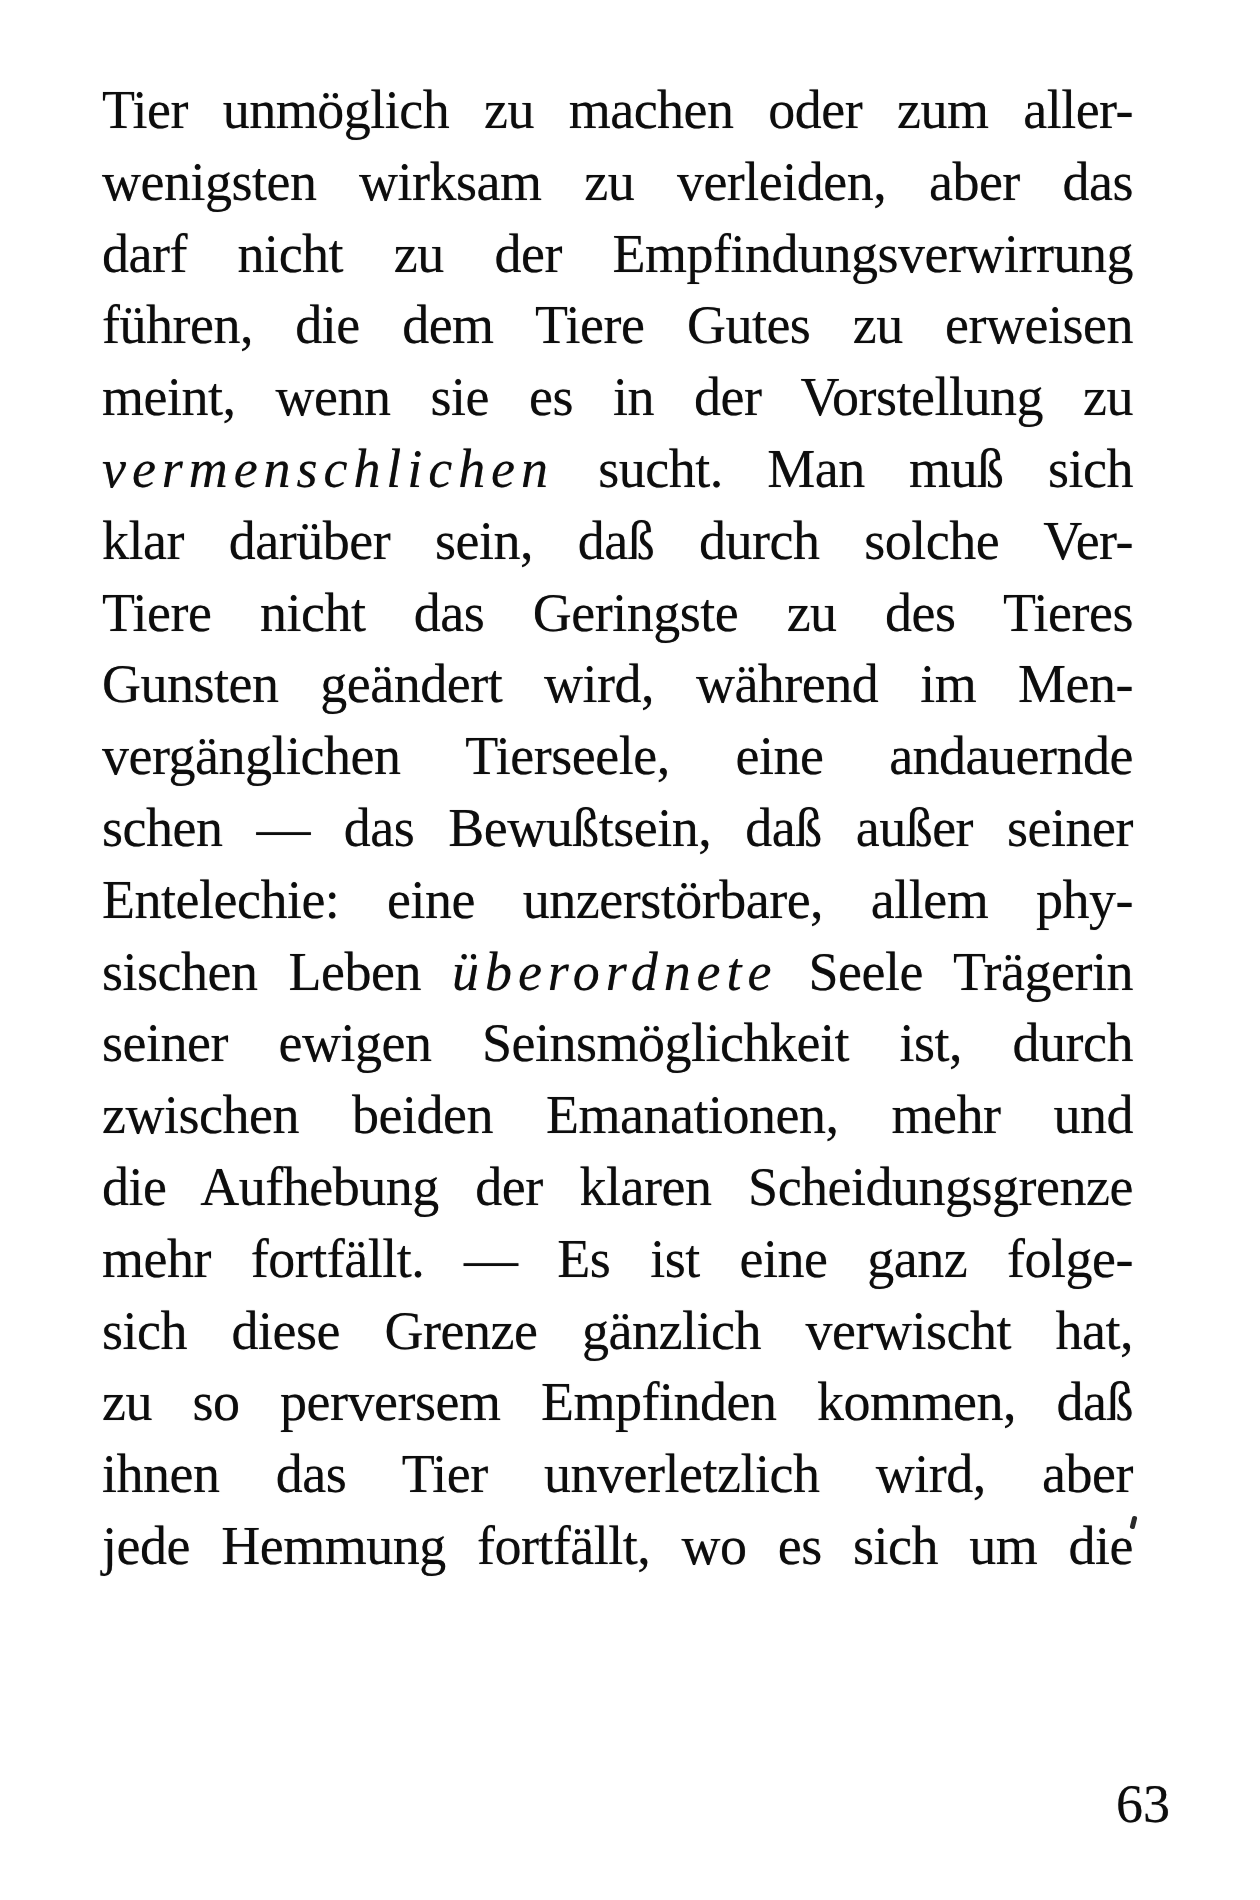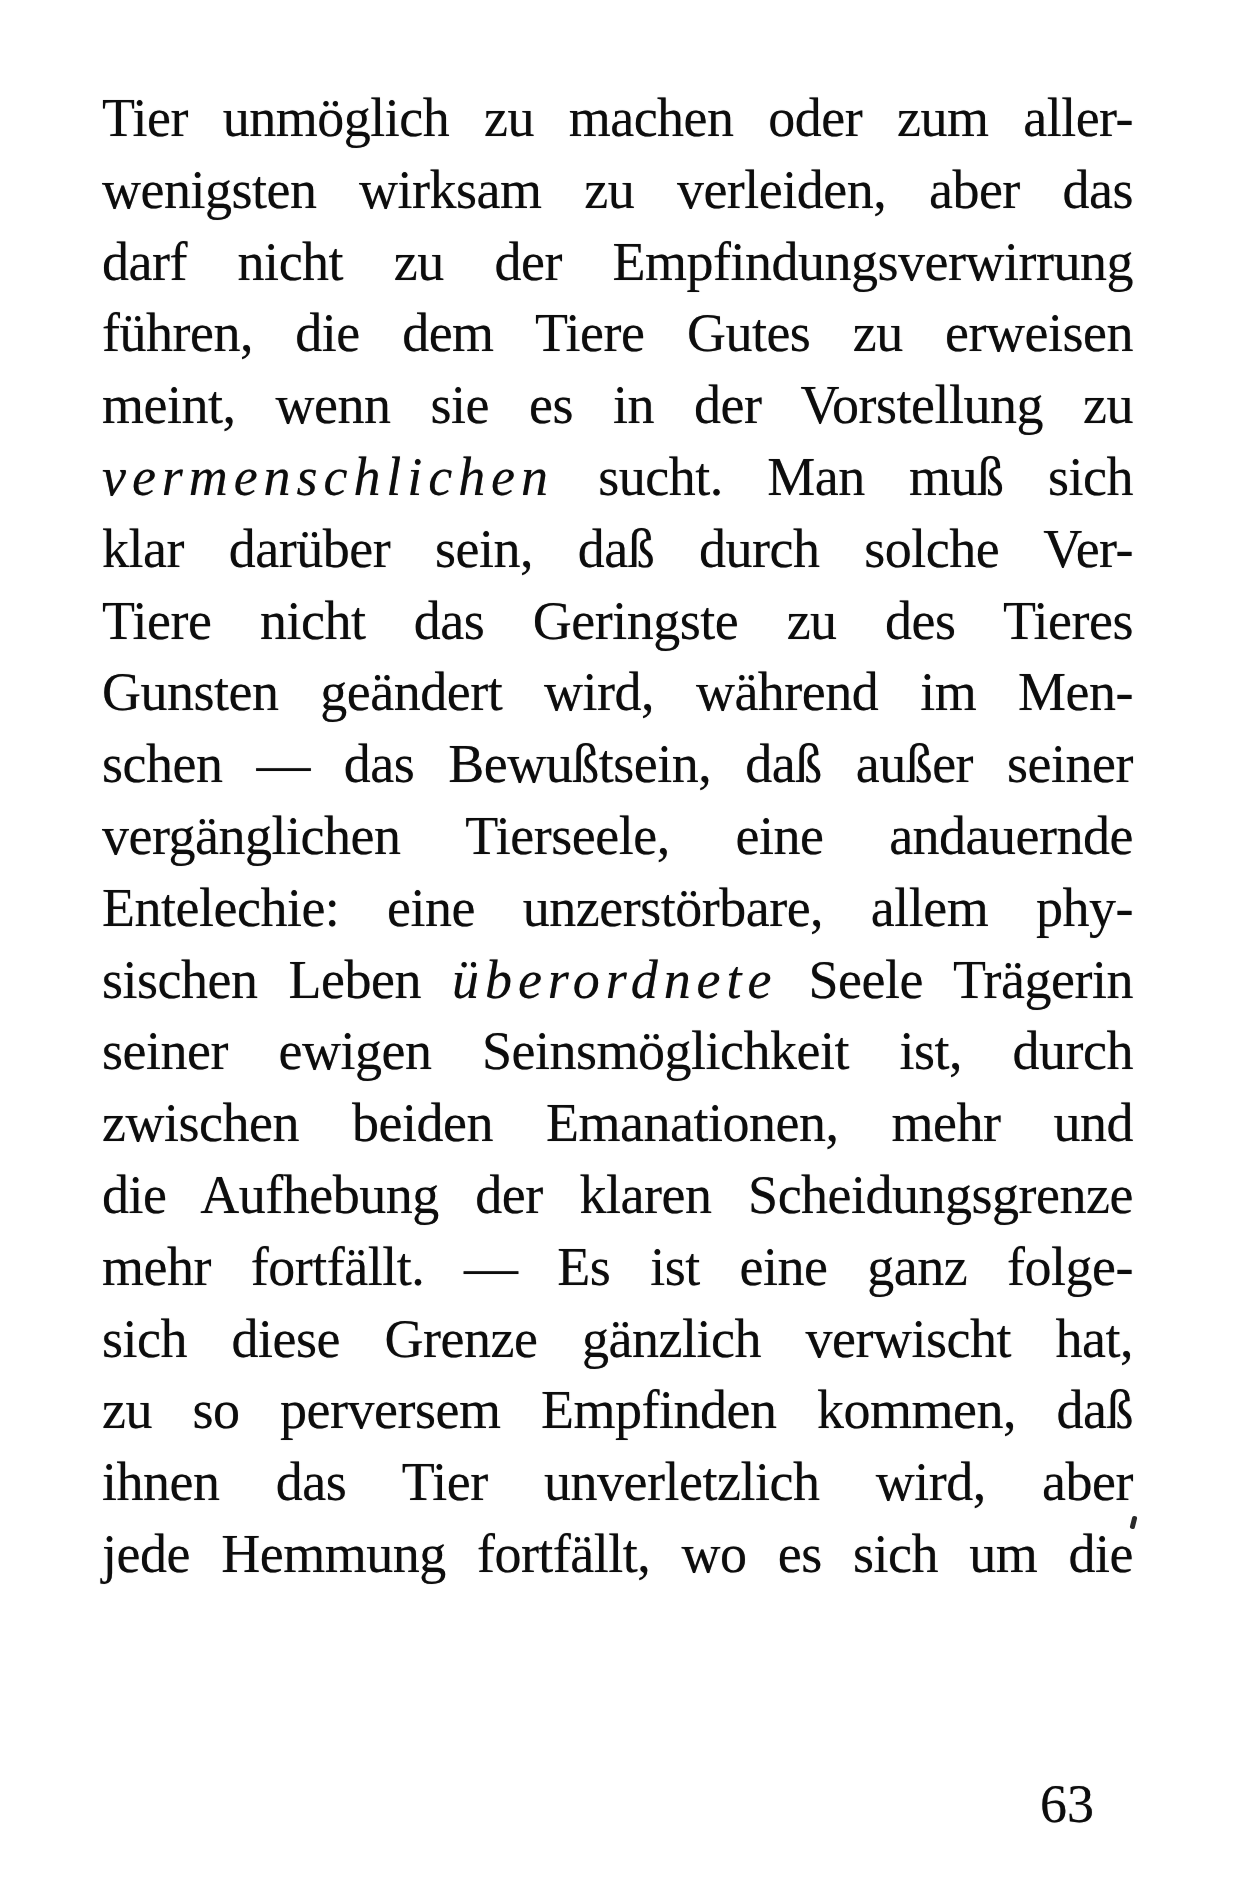--- a/index.html
+++ b/index.html
@@ -14,21 +14,21 @@
     position: relative;
     width: 1260px;
     height: 1900px;
     background: var(--paper, #ffffff);
     font-family: "Liberation Serif", "DejaVu Serif", serif;
     color: var(--ink, #0d0d0d);
   }
   .text-block {
     position: absolute;
     left: 102px;
-    top: 83px;
+    top: 75px;
     width: 1031px;
   }
   .line {
     display: block;
     width: 100%;
     height: 71.8px;
     line-height: 71.8px;
     font-size: 54px;
     letter-spacing: -0.5px;
     word-spacing: -1px;
@@ -42,21 +42,21 @@
     letter-spacing: 0.11em;
     font-style: italic;
   }
   .page-number {
     position: absolute;
     left: 1040px;
     top: 1773px;
     width: 130px;
     font-size: 54px;
     line-height: 62px;
-    text-align: left;
+    text-align: right;
     text-shadow: 0 0 0.8px rgba(0,0,0,0.55);
   }
   .speck {
     position: absolute;
     left: 1131px;
     top: 1516px;
     width: 5px;
     height: 13px;
     background: #2a2a2a;
     border-radius: 2px;
@@ -70,22 +70,22 @@
   <div class="text-block">
       <div class="line"><span class="">Tier unmöglich zu machen oder zum aller-</span></div>
       <div class="line"><span class="">wenigsten wirksam zu verleiden, aber das</span></div>
       <div class="line"><span class="">darf nicht zu der Empfindungsverwirrung</span></div>
       <div class="line"><span class="">führen, die dem Tiere Gutes zu erweisen</span></div>
       <div class="line"><span class="">meint, wenn sie es in der Vorstellung zu</span></div>
       <div class="line"><span class="gesperrt">vermenschlichen</span><span class=""> sucht. Man muß sich</span></div>
       <div class="line"><span class="">klar darüber sein, daß durch solche Ver-</span></div>
       <div class="line"><span class="">Tiere nicht das Geringste zu des Tieres</span></div>
       <div class="line"><span class="">Gunsten geändert wird, während im Men-</span></div>
+      <div class="line"><span class="">vergänglichen Tierseele, eine andauernde</span></div>
       <div class="line"><span class="">schen — das Bewußtsein, daß außer seiner</span></div>
-      <div class="line"><span class="">vergänglichen Tierseele, eine andauernde</span></div>
       <div class="line"><span class="">Entelechie: eine unzerstörbare, allem phy-</span></div>
       <div class="line"><span class="">sischen Leben </span><span class="gesperrt">überordnete</span><span class=""> Seele Trägerin</span></div>
       <div class="line"><span class="">seiner ewigen Seinsmöglichkeit ist, durch</span></div>
       <div class="line"><span class="">zwischen beiden Emanationen, mehr und</span></div>
       <div class="line"><span class="">die Aufhebung der klaren Scheidungsgrenze</span></div>
       <div class="line"><span class="">mehr fortfällt. — Es ist eine ganz folge-</span></div>
       <div class="line"><span class="">sich diese Grenze gänzlich verwischt hat,</span></div>
       <div class="line"><span class="">zu so perversem Empfinden kommen, daß</span></div>
       <div class="line"><span class="">ihnen das Tier unverletzlich wird, aber</span></div>
       <div class="line"><span class="">jede Hemmung fortfällt, wo es sich um die</span></div>

